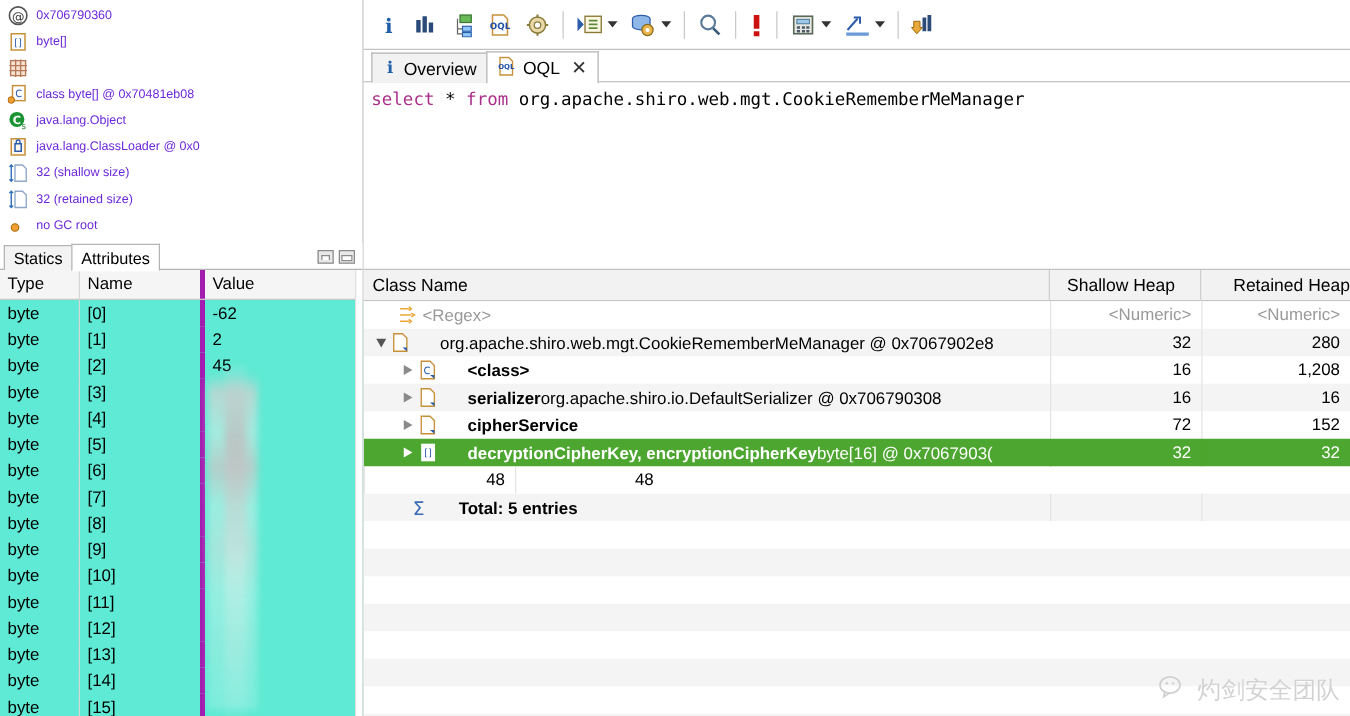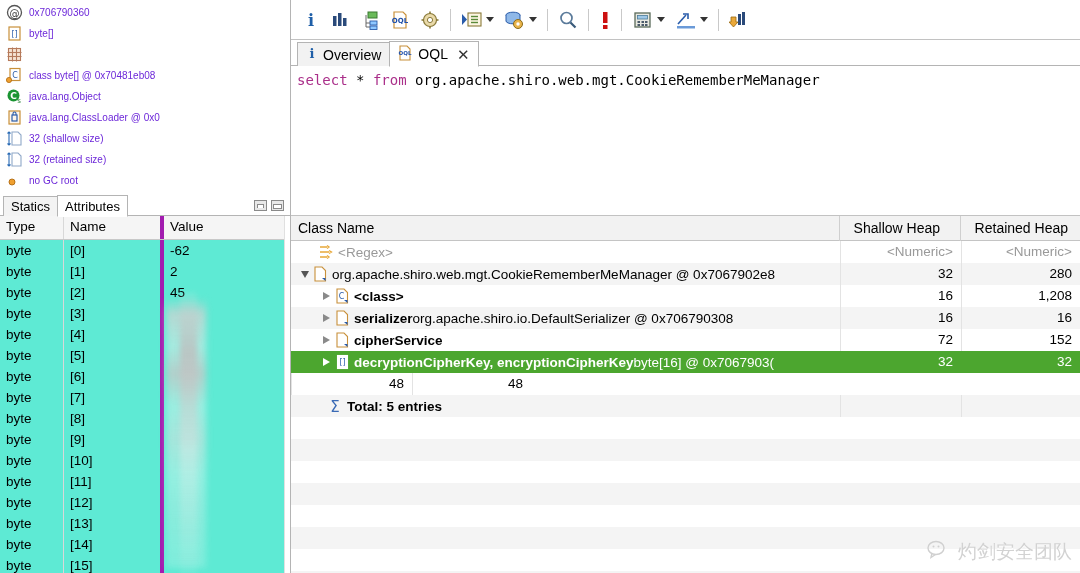--- a/index.html
+++ b/index.html
@@ -119,32 +119,32 @@
   .kw { color: #aa2f8a; }
 
   
   .res { flex: 1; display: flex; flex-direction: column; overflow: hidden; background:#fff; }
   .res-head {
     display: flex; height: 25px; align-items: center;
     background: #f2f2f2; border-bottom: 1px solid #c4c4c4; font-size: 14px;
   }
   .res-head .h-class { flex: 1; padding-left: 7px; border-right: 1px solid #cfcfcf; height:25px; line-height:25px;}
   .res-head .h-sh { width: 121px; text-align: right; padding-right: 20px; border-right: 1px solid #cfcfcf; height:25px; line-height:25px;}
-  .res-head .h-rh { width: 119px; text-align: right; padding-right: 12px; height:25px; line-height:25px;}
+  .res-head .h-rh { width: 119px; text-align: right; padding-right: 0; height:25px; line-height:25px;}
 
   .res-row { display: flex; height: 22px; align-items: center; font-size: 13.5px; white-space: nowrap; }
   .res-row .c-class { flex: 1; display: flex; align-items: center; overflow: hidden; padding-left: 7px; }
   .res-row .c-sh { width: 121px; text-align: right; padding-right: 8px; border-left:1px solid #e3e3e3; height:22px; line-height:22px;}
   .res-row .c-rh { width: 119px; text-align: right; padding-right: 8px; border-left:1px solid #e3e3e3; height:22px; line-height:22px;}
   .res-row.alt { background: #f4f4f4; }
   .res-row.filter { color: #999; background:#fff; }
   .res-row.filter .c-sh, .res-row.filter .c-rh { color:#999; }
   .res-row.sel { background: #4CA62F; color: #fff; }
   .res-row.sel .c-sh, .res-row.sel .c-rh { border-left-color: #4CA62F; }
-  .res-row .lbl-bold { font-weight: bold; }
+  .res-row .lbl-bold { font-weight: bold; margin-left: 20px; }
   .arrow { width: 13px; flex: 0 0 13px; display:flex; align-items:center; justify-content:center;}
   .tri-r { width:0;height:0;border-top:4.5px solid transparent;border-bottom:4.5px solid transparent;border-left:7px solid #8a8a8a; }
   .tri-d { width:0;height:0;border-left:4.5px solid transparent;border-right:4.5px solid transparent;border-top:7px solid #555; }
   .sel .tri-r { border-left-color:#fff; }
   .indent { flex: 0 0 auto; }
 
   .res-empty { flex: 1; background:#fff; }
   .empty-rows { display:flex; flex-direction:column; }
   .empty-rows .er { height:22px; }
   .empty-rows .er.alt { background:#f4f4f4; }

